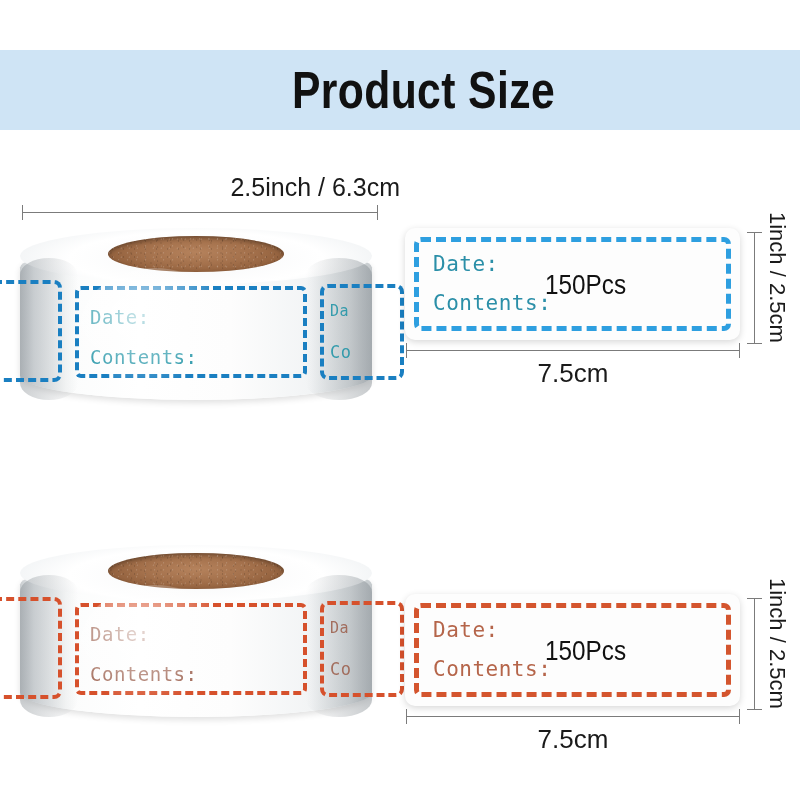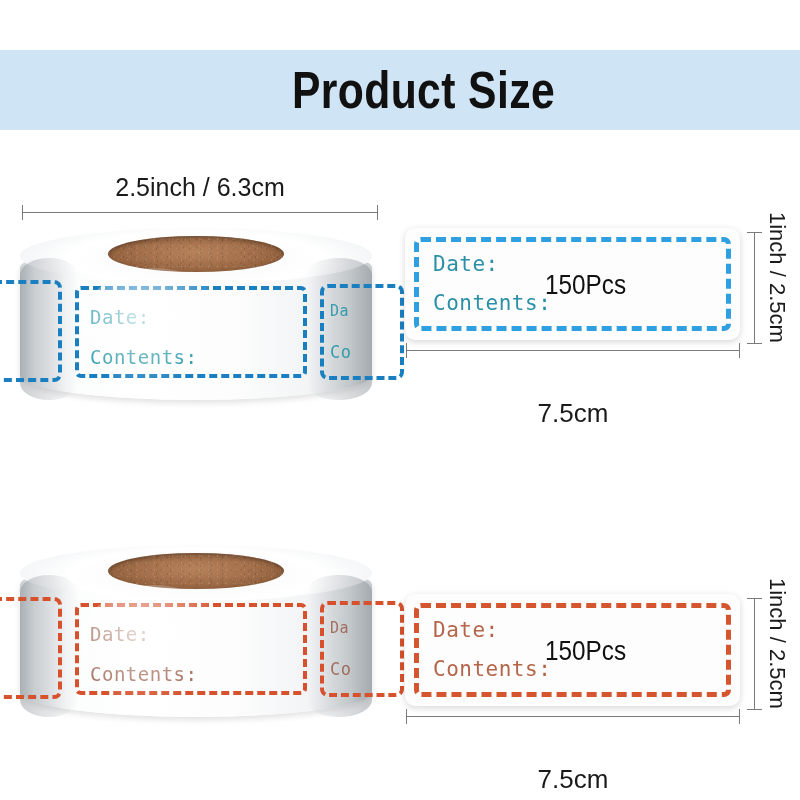--- a/index.html
+++ b/index.html
@@ -80,27 +80,26 @@
     color: #1a1a1a;
     white-space: nowrap;
     font-family: "Liberation Sans", sans-serif;
   }
   .dim-label.top-roll {
     font-size: 25px;
     font-weight: 500;
     left: 0;
     top: 173px;
     width: 400px;
-    text-align: center;
+    text-align: right;
   }
   .dim-label.width-cm {
     font-size: 26px;
     font-weight: 500;
     text-align: center;
-    margin-top: 40px;
   }
   .dim-label.height-rot {
     font-size: 22px;
     font-weight: 500;
     transform-origin: 0 0;
     transform: rotate(90deg);
   }
 
   
   .roll {

